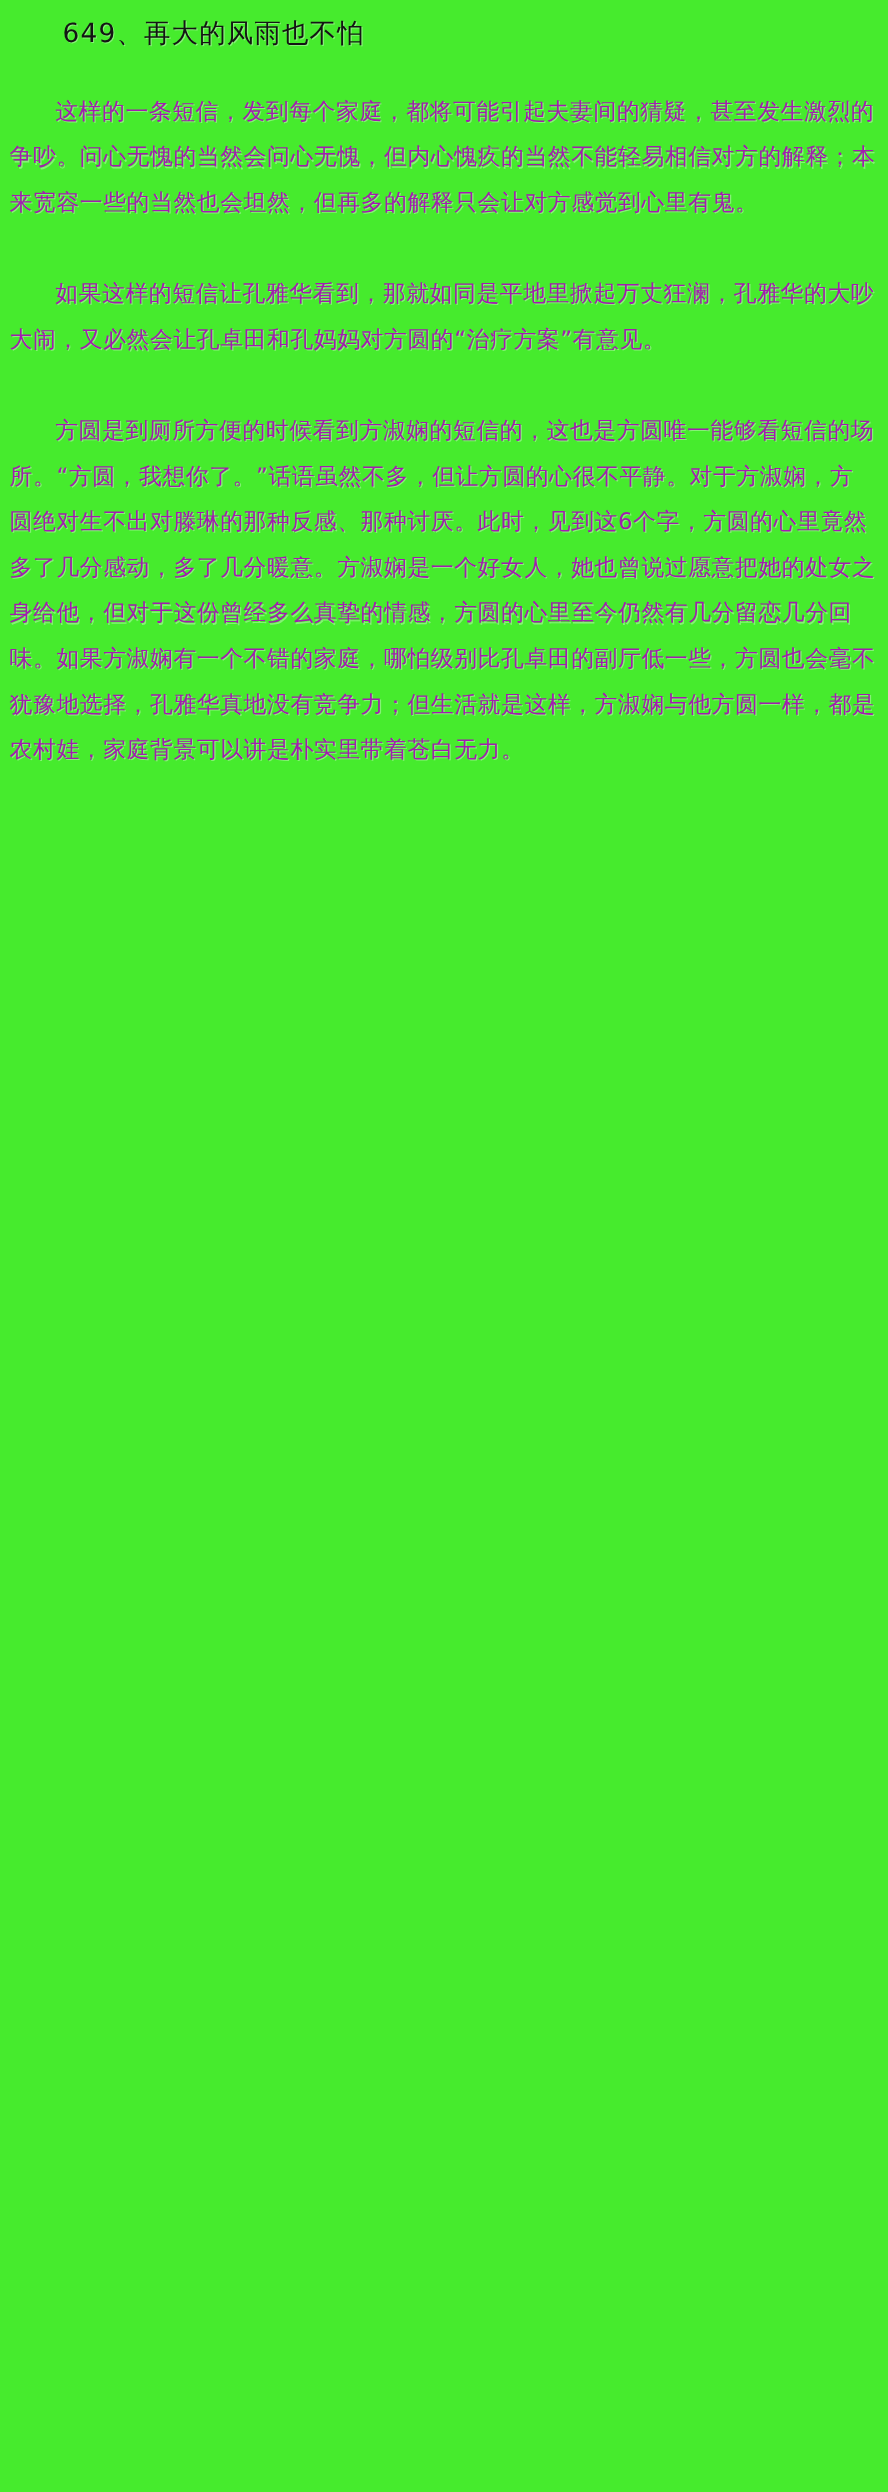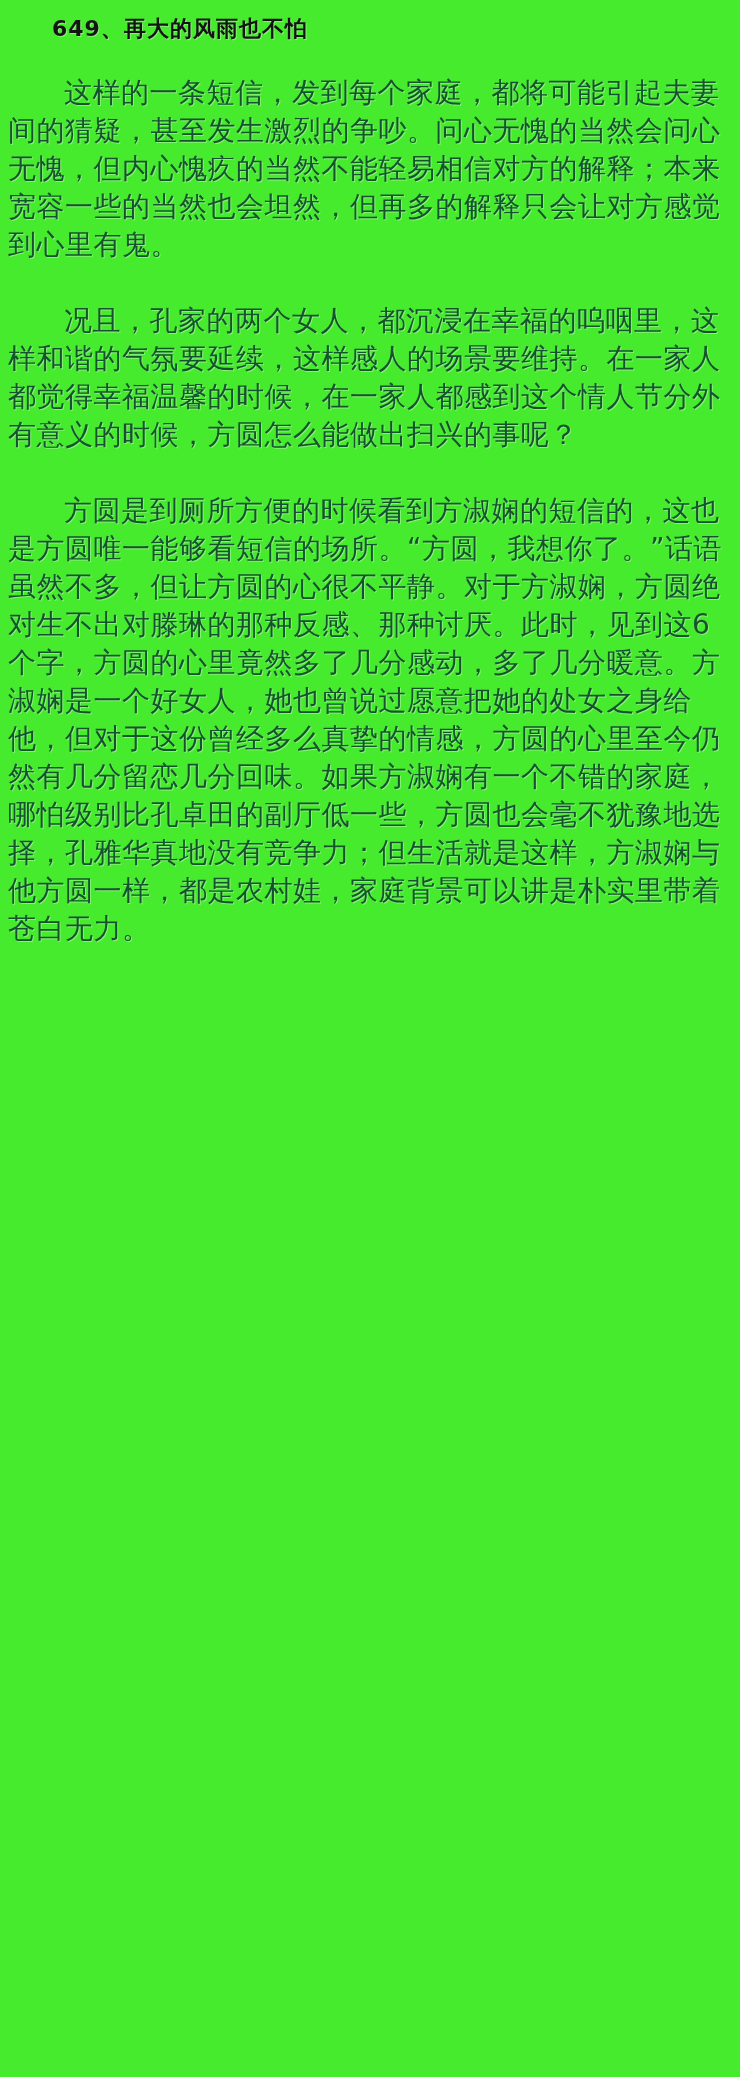--- a/index.html
+++ b/index.html
@@ -12,45 +12,45 @@
     background: #46EB2D;
     font-family: "DejaVu Sans", sans-serif;
   }
   .page {
     box-sizing: border-box;
     width: 740px;
     padding: 6px 10px 30px 8px;
   }
   .chapter-title {
     font-size: 22px;
-    font-weight: bold;
+    font-weight: normal;
     line-height: 38px;
     margin: 4px 0 26px 0;
     text-indent: 2em;
     color: #141414;
     text-shadow: 1px 1px 0 rgba(255,255,255,0.35);
     letter-spacing: 1px;
   }
   .chapter-body p {
-    font-size: 28px;
+    font-size: 19px;
     line-height: 38px;
     margin: 12px 0 38px 0;
     text-indent: 2em;
-    color: #14532d;
+    color: #a21caf;
     text-shadow: 1px 1px 0 rgba(255,255,255,0.35);
     letter-spacing: 0.5px;
     word-break: break-all;
   }
   .chapter-body p:last-child {
     margin-bottom: 0;
   }
 </style>
 </head>
 <body>
 
 <main class="page">
   <h1 class="chapter-title">649、再大的风雨也不怕</h1>
   <div class="chapter-body">
       <p>这样的一条短信，发到每个家庭，都将可能引起夫妻间的猜疑，甚至发生激烈的争吵。问心无愧的当然会问心无愧，但内心愧疚的当然不能轻易相信对方的解释；本来宽容一些的当然也会坦然，但再多的解释只会让对方感觉到心里有鬼。</p>
-      <p>况且，孔家的两个女人，都沉浸在幸福的呜咽里，这样和谐的气氛要延续，这样感人的场景要维持。在一家人都觉得幸福温馨的时候，在一家人都感到这个情人节分外有意义的时候，方圆怎么能做出扫兴的事呢？</p>
+      <p>如果这样的短信让孔雅华看到，那就如同是平地里掀起万丈狂澜，孔雅华的大吵大闹，又必然会让孔卓田和孔妈妈对方圆的“治疗方案”有意见。</p>
       <p>方圆是到厕所方便的时候看到方淑娴的短信的，这也是方圆唯一能够看短信的场所。“方圆，我想你了。”话语虽然不多，但让方圆的心很不平静。对于方淑娴，方圆绝对生不出对滕琳的那种反感、那种讨厌。此时，见到这6个字，方圆的心里竟然多了几分感动，多了几分暖意。方淑娴是一个好女人，她也曾说过愿意把她的处女之身给他，但对于这份曾经多么真挚的情感，方圆的心里至今仍然有几分留恋几分回味。如果方淑娴有一个不错的家庭，哪怕级别比孔卓田的副厅低一些，方圆也会毫不犹豫地选择，孔雅华真地没有竞争力；但生活就是这样，方淑娴与他方圆一样，都是农村娃，家庭背景可以讲是朴实里带着苍白无力。</p>
     </div>
 </main>
 
 </body></html>

